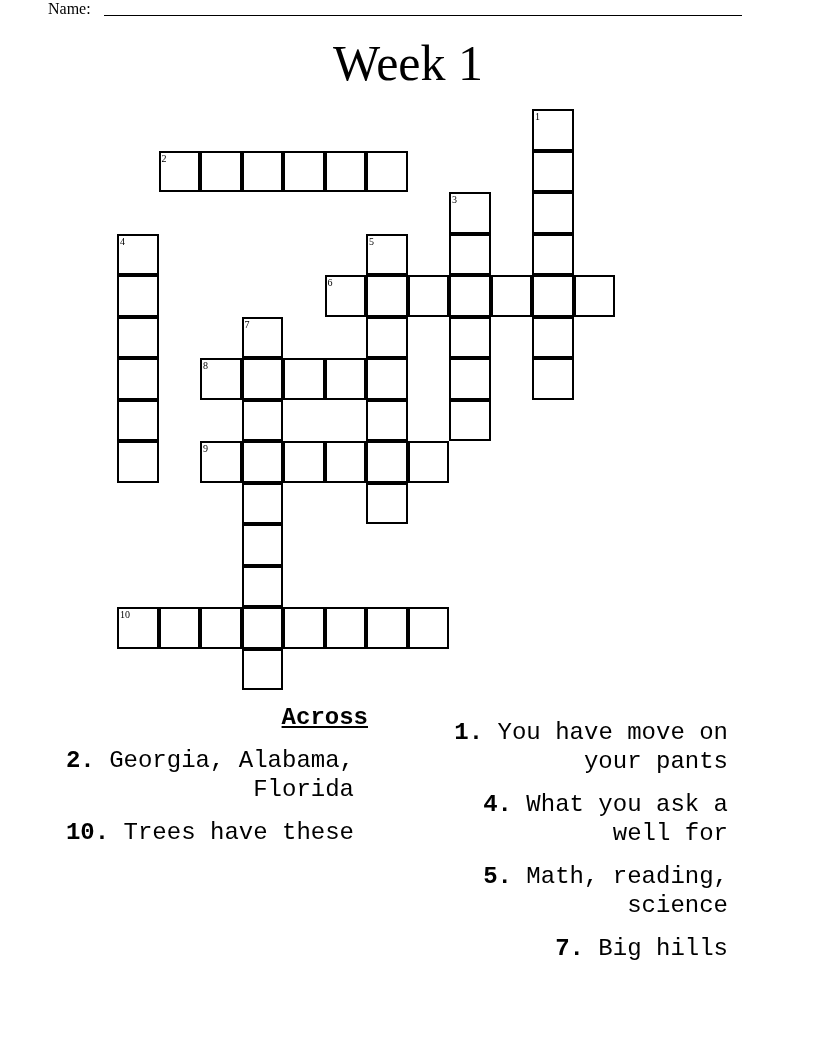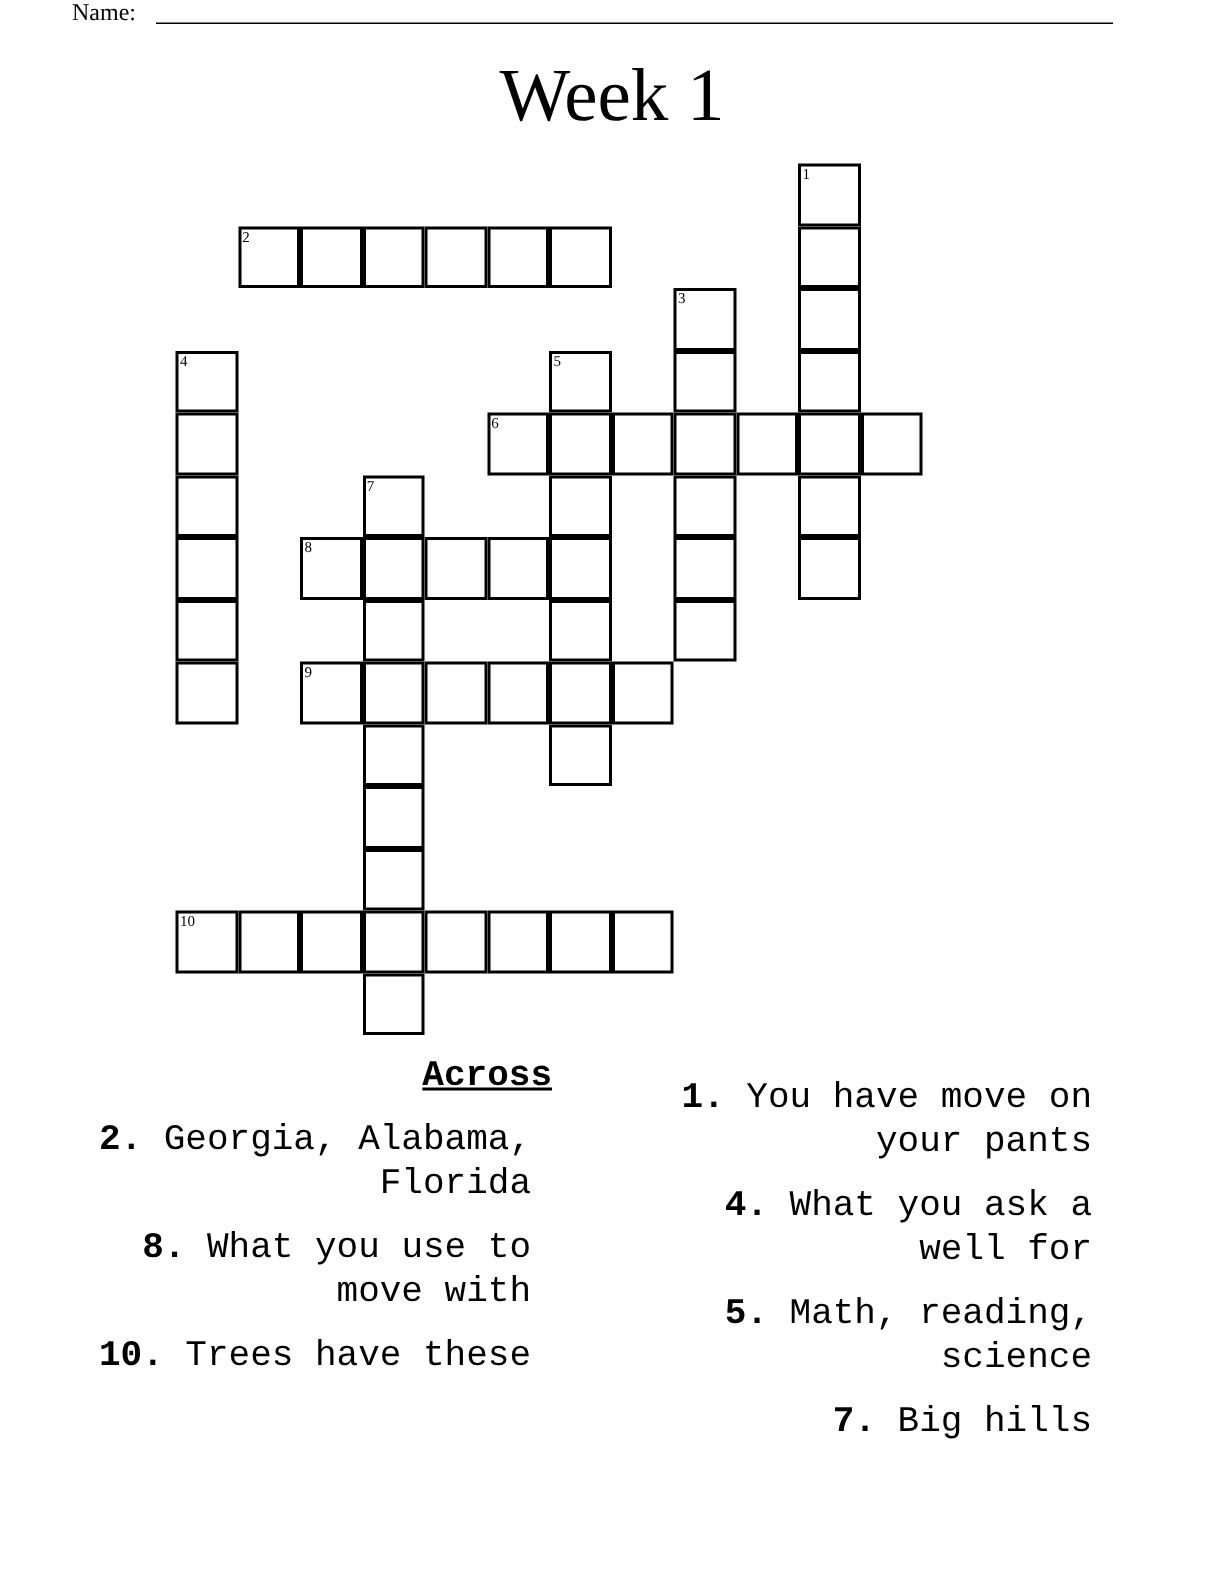--- a/index.html
+++ b/index.html
@@ -103,21 +103,20 @@
     <div class="cell" style="left: 201px; top: 608px;"></div>
     <div class="cell" style="left: 284px; top: 608px;"></div>
     <div class="cell" style="left: 325.5px; top: 608px;"></div>
     <div class="cell" style="left: 367px; top: 608px;"></div>
     <div class="cell" style="left: 408.5px; top: 608px;"></div>
   </div>
 
 <div class="clues across">
   <h2>Across</h2>
   <p class="clue"><b>2.</b><span> Georgia, Alabama, Florida</span></p>
-  <p class="clue"><b>8.</b><span> What you use to move with</span></p>
   <p class="clue"><b>10.</b><span> Trees have these</span></p>
 </div>
 
 <div class="clues down">
   <p class="clue"><b>1.</b><span> You have move on your pants</span></p>
   <p class="clue"><b>4.</b><span> What you ask a well for</span></p>
   <p class="clue"><b>5.</b><span> Math, reading, science</span></p>
   <p class="clue"><b>7.</b><span> Big hills</span></p>
 </div>
 

